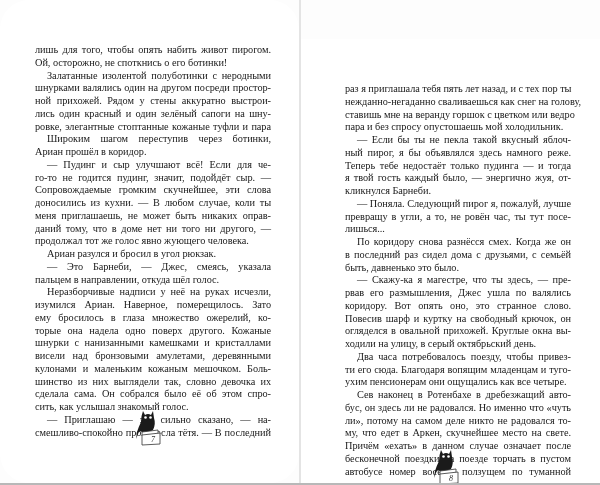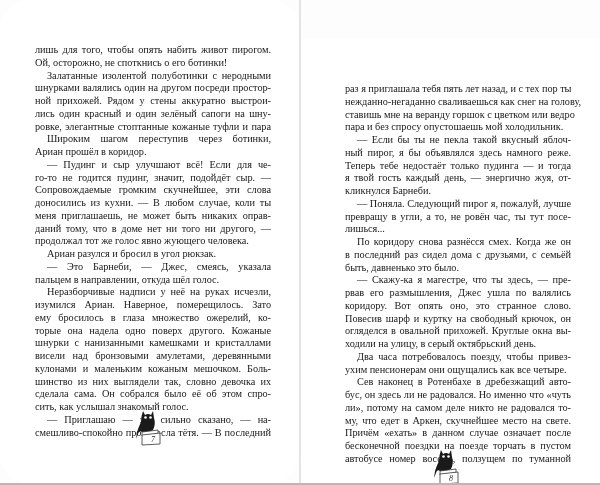--- a/index.html
+++ b/index.html
@@ -97,35 +97,36 @@
 
   <div class="page right">
     <div class="text-block" id="right-text">
         <span class="line">раз я приглашала тебя пять лет назад, и с тех пор ты</span>
         <span class="line">нежданно-негаданно сваливаешься как снег на голову,</span>
         <span class="line">ставишь мне на веранду горшок с цветком или ведро</span>
         <span class="line last">пара и без спросу опустошаешь мой холодильник.</span>
         <span class="line indent">— Если бы ты не пекла такой вкусный яблоч-</span>
         <span class="line">ный пирог, я бы объявлялся здесь намного реже.</span>
         <span class="line">Теперь тебе недостаёт только пудинга — и тогда</span>
-        <span class="line">я твой гость каждый день, — энергично жуя, от-</span>
+        <span class="line">я твой гость каждый было, — энергично жуя, от-</span>
         <span class="line last">кликнулся Барнеби.</span>
         <span class="line indent">— Поняла. Следующий пирог я, пожалуй, лучше</span>
         <span class="line">превращу в угли, а то, не ровён час, ты тут посе-</span>
         <span class="line last">лишься...</span>
         <span class="line indent">По коридору снова разнёсся смех. Когда же он</span>
         <span class="line">в последний раз сидел дома с друзьями, с семьёй</span>
         <span class="line last">быть, давненько это было.</span>
         <span class="line indent">— Скажу-ка я магестре, что ты здесь, — пре-</span>
         <span class="line">рвав его размышления, Джес ушла по валялись</span>
         <span class="line">коридору. Вот опять оно, это странное слово.</span>
         <span class="line">Повесив шарф и куртку на свободный крючок, он</span>
         <span class="line">огляделся в овальной прихожей. Круглые окна вы-</span>
         <span class="line last">ходили на улицу, в серый октябрьский день.</span>
         <span class="line indent">Два часа потребовалось поезду, чтобы привез-</span>
+        <span class="line">ти его сюда. Благодаря вопящим младенцам и туго-</span>
         <span class="line last">ухим пенсионерам они ощущались как все четыре.</span>
         <span class="line indent">Сев наконец в Ротенбахе в дребезжащий авто-</span>
         <span class="line">бус, он здесь ли не радовался. Но именно что «чуть</span>
         <span class="line">ли», потому на самом деле никто не радовался то-</span>
         <span class="line">му, что едет в Аркен, скучнейшее место на свете.</span>
         <span class="line">Причём «ехать» в данном случае означает после</span>
         <span class="line">бесконечной поездки на поезде торчать в пустом</span>
         <span class="line">автобусе номер восемь, ползущем по туманной</span>
       </div>
     <div class="folio">

